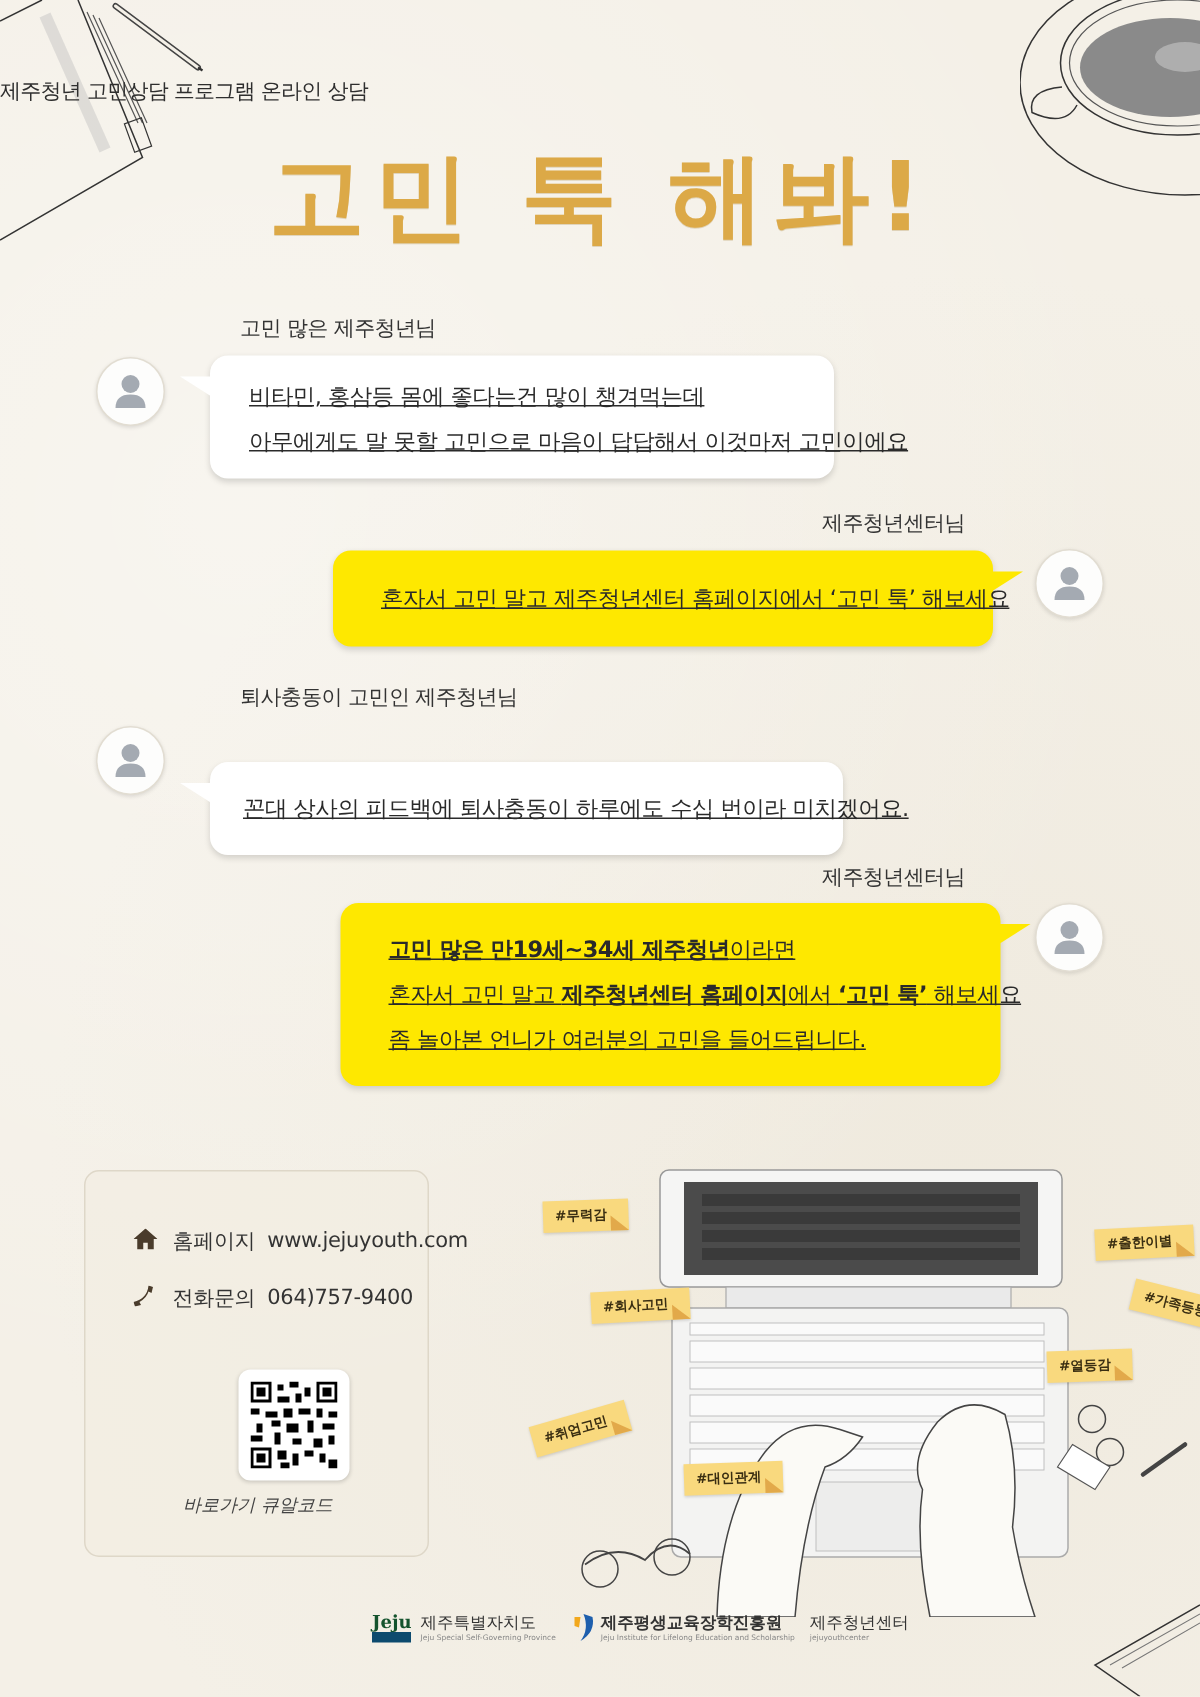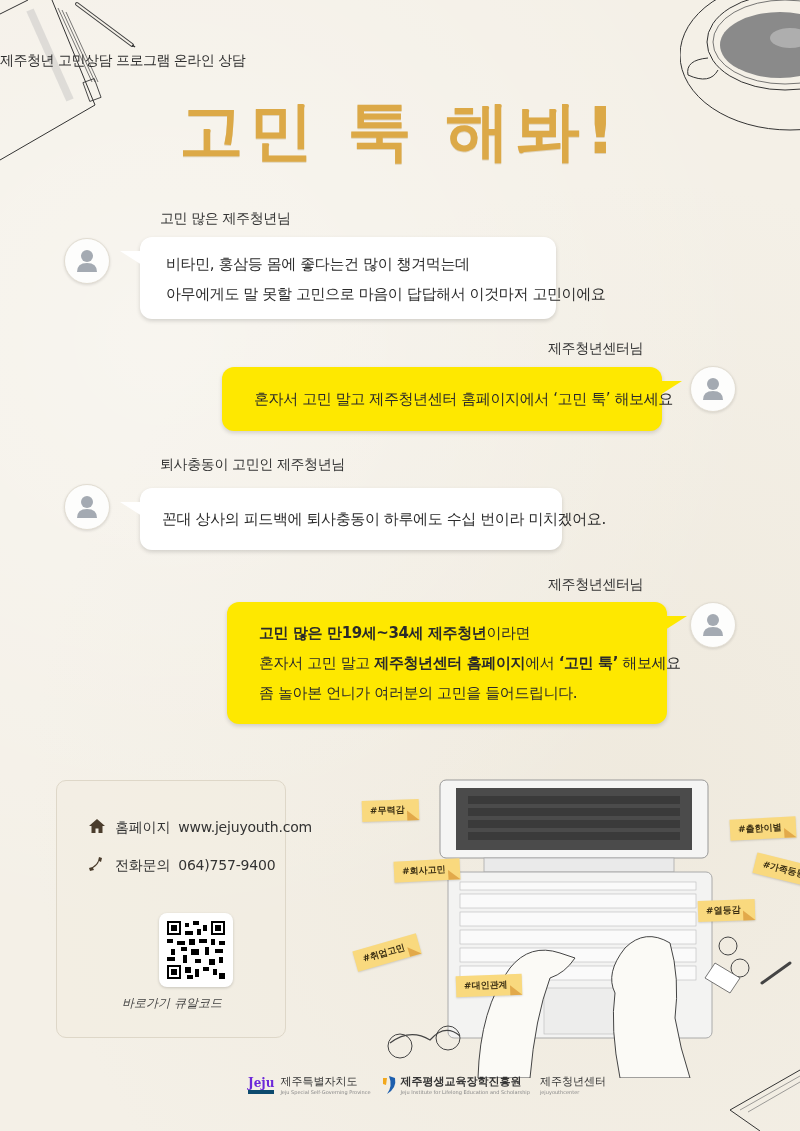--- a/index.html
+++ b/index.html
@@ -53,21 +53,21 @@
       left: -20px; top: 14px;
       border-top: 0 solid transparent;
       border-right: 22px solid #ffffff;
       border-bottom: 14px solid transparent;
     }
     .bubble.yellow .tail.right {
       right: -20px; top: 14px;
       border-left: 22px solid #fee800;
       border-bottom: 14px solid transparent;
     }
-    .bubble .line { display: block; white-space: nowrap; }
+    .bubble .line { display: block; white-space: nowrap; text-decoration: underline; }
     b { font-weight: bold; }
 
     .info-box {
       position: absolute; left: 56px; top: 780px; width: 230px; height: 258px;
       border: 1px solid #ded7c8; border-radius: 10px;
       background: rgba(241,236,225,0.6);
     }
     .info-row {
       position: absolute; left: 32px; display: flex; align-items: flex-start;
       font-size: 14px; color: #333; letter-spacing: -0.2px; white-space: nowrap;
@@ -92,21 +92,21 @@
     .tag::after {
       content: ""; position: absolute; right: 0; bottom: 0;
       border-left: 12px solid #e2a94a; border-top: 10px solid transparent;
     }
 
     .footer-logos {
       position: absolute; top: 1074px; left: 248px; display: flex; align-items: center;
       font-size: 11px; color: #333; white-space: nowrap;
     }
     .footer-logos .logo { display: flex; align-items: center; margin-right: 10px; }
-    .jeju-word { font-weight: bold; font-size: 12px; color: #6d28d9; border-bottom: 4px solid #0c4a6e; margin-right: 6px; font-family: "DejaVu Serif", serif; }
+    .jeju-word { font-weight: bold; font-size: 12px; color: #14532d; border-bottom: 7px solid #0c4a6e; margin-right: 6px; font-family: "DejaVu Serif", serif; }
     .org-sub { display: block; font-size: 5px; color: #888; }
   </style>
 </head>
 <body>
 
 <div class="paper"></div>
 
 <svg class="deco" style="left:0;top:0" width="200" height="170" viewBox="0 0 200 170">
   <path d="M0 14 L28 0" stroke="#333" stroke-width="1" fill="none"></path>
   <path d="M52 0 L95 105 L0 160" stroke="#333" stroke-width="1" fill="none"></path>
@@ -155,21 +155,21 @@
   <span class="line">혼자서 고민 말고 제주청년센터 홈페이지에서 ‘고민 툭’ 해보세요</span>
 </div>
 
 <div class="name-label" style="left:160px;top:456px">퇴사충동이 고민인 제주청년님</div>
 <div class="avatar" style="left:64px;top:484px">
   <svg width="26" height="26" viewBox="0 0 26 26">
       <circle cx="13" cy="8" r="6" fill="#a4aab2"></circle>
       <path d="M3 24 Q3 15 13 15 Q23 15 23 24 Z" fill="#a4aab2"></path>
     </svg>
 </div>
-<div class="bubble white" style="left:140px;top:488px;width:422px;height:62px;padding:16px 16px 0 22px">
+<div class="bubble white" style="left:140px;top:508px;width:422px;height:62px;padding:16px 16px 0 22px">
   <span class="tail left"></span>
   <span class="line">꼰대 상사의 피드백에 퇴사충동이 하루에도 수십 번이라 미치겠어요.</span>
 </div>
 
 <div class="name-label" style="left:548px;top:576px">제주청년센터님</div>
 <div class="avatar" style="left:690px;top:602px">
   <svg width="26" height="26" viewBox="0 0 26 26">
       <circle cx="13" cy="8" r="6" fill="#a4aab2"></circle>
       <path d="M3 24 Q3 15 13 15 Q23 15 23 24 Z" fill="#a4aab2"></path>
     </svg>

